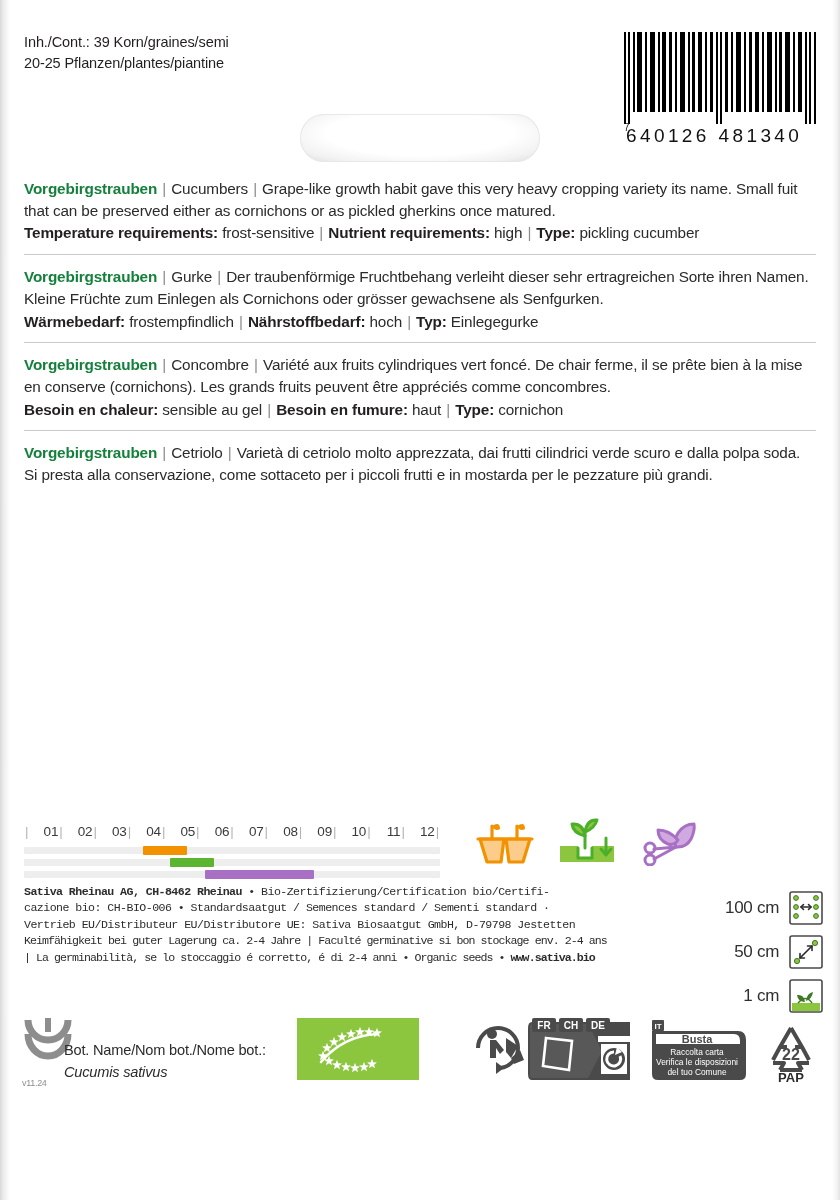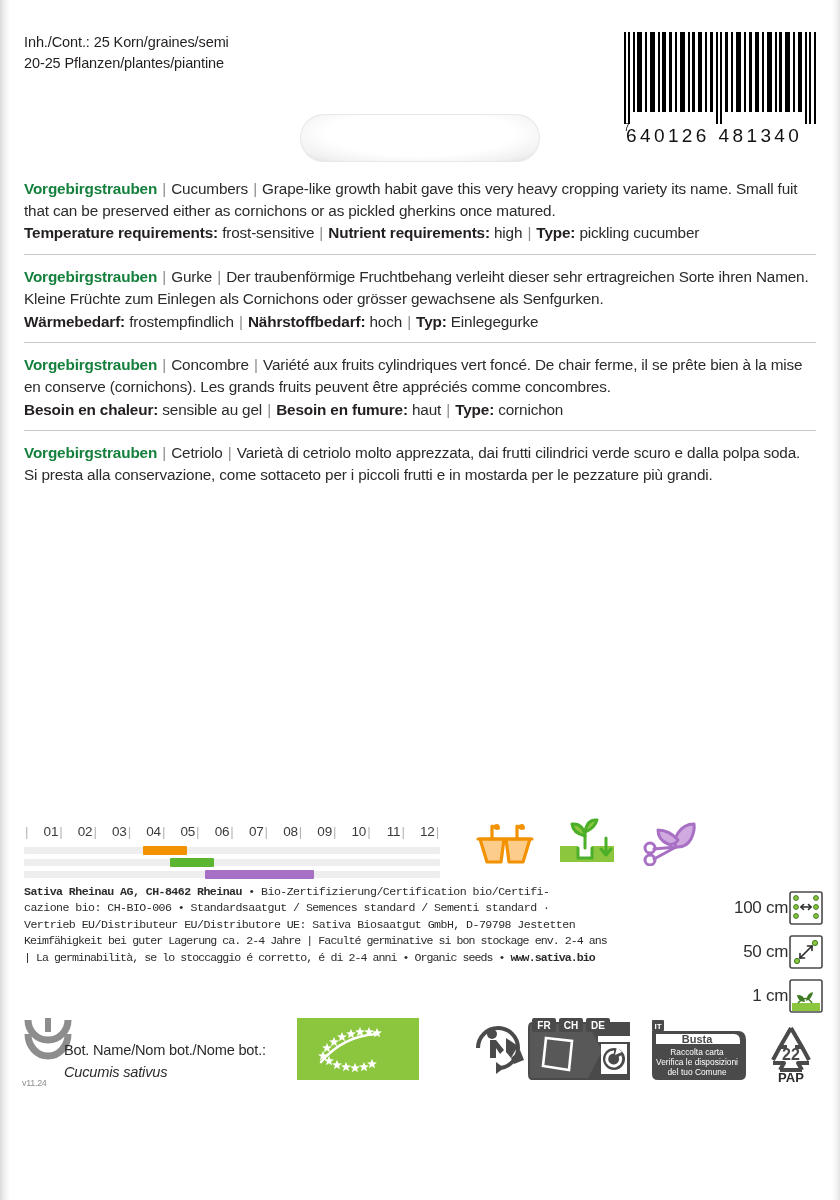--- a/index.html
+++ b/index.html
@@ -71,21 +71,21 @@
   .company{
     position:absolute;left:24px;top:884px;width:652px;
     font-family:"Liberation Mono","DejaVu Sans Mono",monospace;
     font-size:11.6px;line-height:1.42;color:#2c2c2c;letter-spacing:-0.55px;
   }
   .company b{font-weight:bold;}
   .company .tight{letter-spacing:-0.95px;}
 
   
   .specs{position:absolute;right:16px;top:886px;width:130px;}
-  .spec-row{display:flex;align-items:center;justify-content:flex-end;height:44px;}
+  .spec-row{display:flex;align-items:center;justify-content:flex-end;gap:9px;height:44px;}
   .spec-val{font-size:17px;color:#2f2f2f;letter-spacing:-0.3px;}
   .spec-ico{width:36px;height:36px;}
 
   
   .bot-logo{position:absolute;left:20px;top:1018px;width:56px;height:60px;}
   .version{position:absolute;left:22px;top:1078px;font-size:9px;color:#8e8e8e;letter-spacing:-0.3px;text-align:center;}
   .botname{position:absolute;left:64px;top:1040px;font-size:14.6px;line-height:1.5;
     color:#2b2b2b;letter-spacing:-0.2px;}
   .botname .ital{font-style:italic;}
 
@@ -97,21 +97,21 @@
 </style>
 </head>
 <body>
 
 <div class="page">
 
   <div class="edge-left"></div>
   <div class="edge-right"></div>
 
   <div class="content-line">
-    <div>Inh./Cont.:  25 Korn/graines/semi</div>
+    <div>Inh./Cont.:  39 Korn/graines/semi</div>
     <div>20-25 Pflanzen/plantes/piantine</div>
   </div>
 
   <div class="barcode-wrap">
     <svg class="barcode" viewBox="0 0 196 92" preserveAspectRatio="none">
       <rect x="0" y="0" width="196" height="92" fill="#ffffff"></rect>
       <g fill="#000000">
         <rect x="2" y="0" width="2" height="92"></rect>
           <rect x="6" y="0" width="2" height="92"></rect>
         <rect x="11" y="0" width="2" height="80"></rect>

